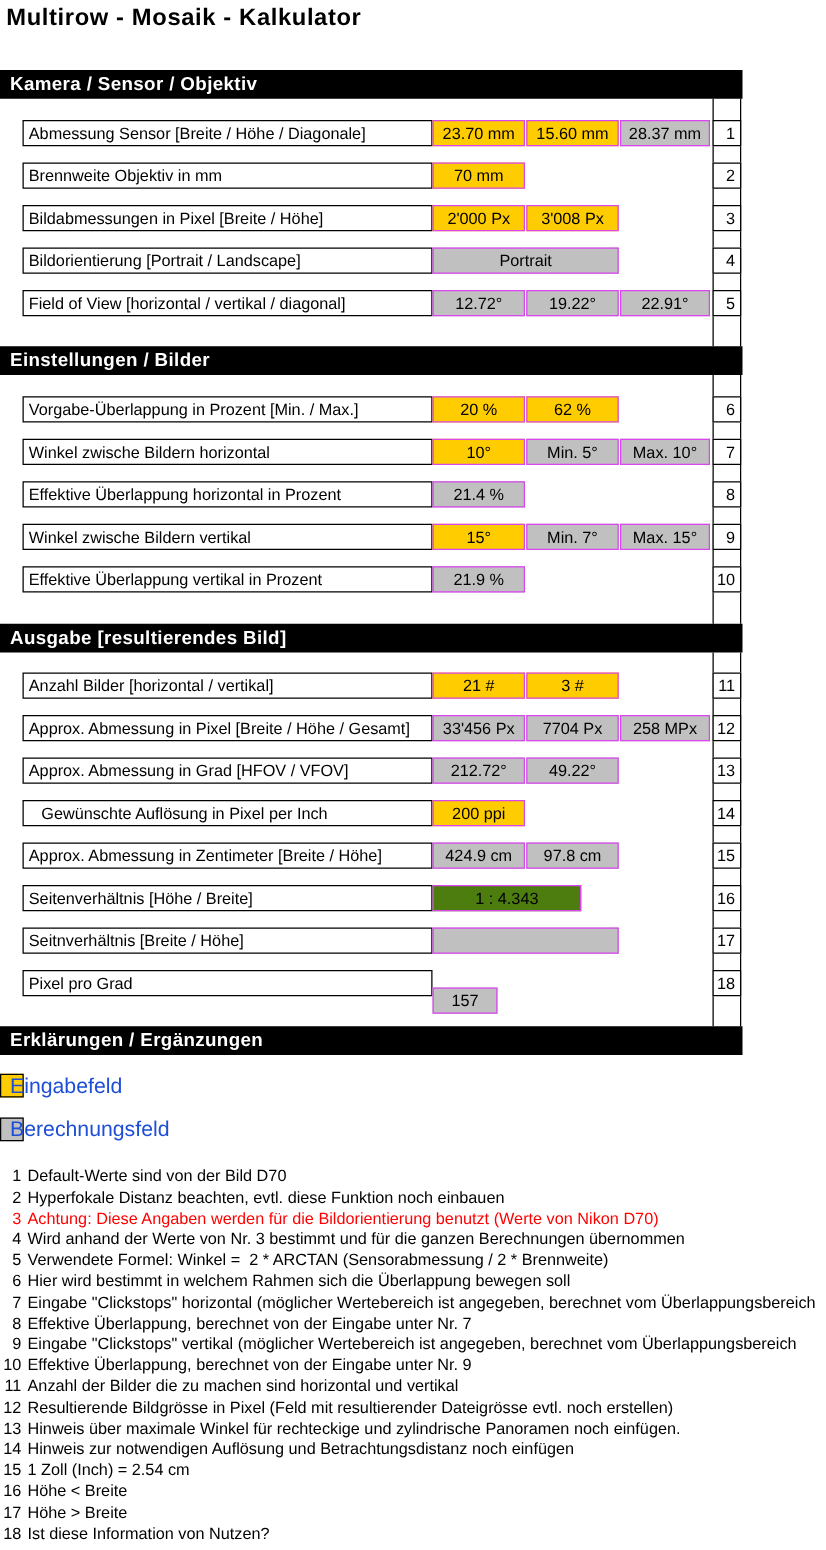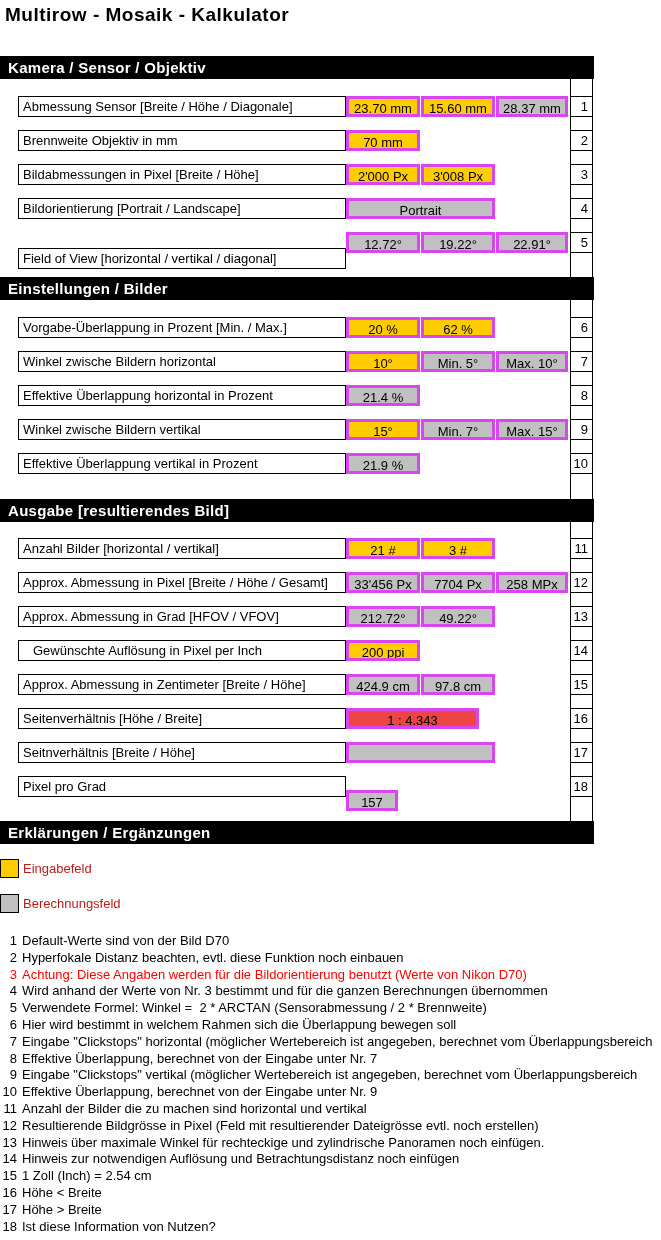--- a/index.html
+++ b/index.html
@@ -7,32 +7,32 @@
        font-family:"Liberation Sans","DejaVu Sans",sans-serif;}
   #sheet{position:relative;width:661px;height:1240px;background:#ffffff;}
   .page-title{position:absolute;left:5px;top:4px;font-size:19px;font-weight:bold;
               letter-spacing:0.5px;color:#000;white-space:pre;}
   .section-bar{position:absolute;left:0;width:594px;height:23px;line-height:23px;
                font-size:15px;font-weight:bold;padding-left:8px;box-sizing:border-box;
                white-space:pre;letter-spacing:0.3px;}
   .row-label{position:absolute;height:21px;box-sizing:border-box;border:1px solid #000;
              background:#fff;font-size:13px;line-height:19px;padding-left:4px;
              white-space:pre;overflow:hidden;color:#000;}
-  .cell{position:absolute;height:21px;box-sizing:border-box;border:3px solid #d946ef;
+  .cell{position:absolute;height:21px;box-sizing:border-box;border:1px solid #d946ef;
         font-size:13px;line-height:19px;text-align:center;white-space:pre;
         overflow:hidden;color:#000;}
   .row-number{position:absolute;height:21px;box-sizing:border-box;border:1px solid #000;
               background:#fff;font-size:13px;line-height:19px;text-align:right;
               padding-right:4px;color:#000;}
   .grid-column{position:absolute;left:570px;width:23px;box-sizing:border-box;
                border-left:1px solid #000;border-right:1px solid #000;}
   .legend-swatch{position:absolute;left:0;width:19px;height:19px;box-sizing:border-box;
                  border:1px solid #000;}
-  .legend-label{position:absolute;left:23px;height:19px;line-height:19px;
-                font-size:13px;color:#b91c1c;white-space:pre;}
+  .legend-label{position:absolute;left:8px;height:19px;line-height:19px;
+                font-size:17px;color:#1d4ed8;white-space:pre;}
   #notes{position:absolute;left:2px;top:933px;width:659px;}
   .note-line{display:flex;height:16.8px;line-height:16.8px;font-size:13px;color:#000;}
   .note-num{width:15px;text-align:right;margin-right:5px;flex:0 0 auto;}
   .note-text{white-space:pre;flex:0 0 auto;}
 </style>
 </head>
 <body>
 
 <div id="sheet">
   <div class="page-title">Multirow - Mosaik - Kalkulator</div>
@@ -126,21 +126,21 @@
     <div class="row-label" style="top: 130px; left: 18px; width: 328px;">Brennweite Objektiv in mm</div>
     <div class="cell" style="top: 130px; left: 346px; width: 74px; background: rgb(255, 204, 0);">70 mm</div>
     <div class="row-number" style="top: 130px; left: 570px; width: 23px;">2</div>
     <div class="row-label" style="top: 164px; left: 18px; width: 328px;">Bildabmessungen in Pixel [Breite / Höhe]</div>
     <div class="cell" style="top: 164px; left: 346px; width: 74px; background: rgb(255, 204, 0);">2'000 Px</div>
     <div class="cell" style="top: 164px; left: 421px; width: 74px; background: rgb(255, 204, 0);">3'008 Px</div>
     <div class="row-number" style="top: 164px; left: 570px; width: 23px;">3</div>
     <div class="row-label" style="top: 198px; left: 18px; width: 328px;">Bildorientierung [Portrait / Landscape]</div>
     <div class="cell" style="top: 198px; left: 346px; width: 149px; background: rgb(192, 192, 192);">Portrait</div>
     <div class="row-number" style="top: 198px; left: 570px; width: 23px;">4</div>
-    <div class="row-label" style="top: 232px; left: 18px; width: 328px; margin-top: 16px;">Field of View [horizontal / vertikal / diagonal]</div>
+    <div class="row-label" style="top: 232px; left: 18px; width: 328px;">Field of View [horizontal / vertikal / diagonal]</div>
     <div class="cell" style="top: 232px; left: 346px; width: 74px; background: rgb(192, 192, 192);">12.72°</div>
     <div class="cell" style="top: 232px; left: 421px; width: 74px; background: rgb(192, 192, 192);">19.22°</div>
     <div class="cell" style="top: 232px; left: 496px; width: 72px; background: rgb(192, 192, 192);">22.91°</div>
     <div class="row-number" style="top: 232px; left: 570px; width: 23px;">5</div>
     <div class="section-bar" style="top: 277px; background: rgb(0, 0, 0); color: rgb(255, 255, 255);">Einstellungen / Bilder</div>
     <div class="grid-column" style="top: 300px; height: 199px;"></div>
     <div class="row-label" style="top: 317px; left: 18px; width: 328px;">Vorgabe-Überlappung in Prozent [Min. / Max.]</div>
     <div class="cell" style="top: 317px; left: 346px; width: 74px; background: rgb(255, 204, 0);">20 %</div>
     <div class="cell" style="top: 317px; left: 421px; width: 74px; background: rgb(255, 204, 0);">62 %</div>
     <div class="row-number" style="top: 317px; left: 570px; width: 23px;">6</div>
@@ -176,21 +176,21 @@
     <div class="cell" style="top: 606px; left: 421px; width: 74px; background: rgb(192, 192, 192);">49.22°</div>
     <div class="row-number" style="top: 606px; left: 570px; width: 23px;">13</div>
     <div class="row-label" style="top: 640px; left: 18px; width: 328px; padding-left: 14px;">Gewünschte Auflösung in Pixel per Inch</div>
     <div class="cell" style="top: 640px; left: 346px; width: 74px; background: rgb(255, 204, 0);">200 ppi</div>
     <div class="row-number" style="top: 640px; left: 570px; width: 23px;">14</div>
     <div class="row-label" style="top: 674px; left: 18px; width: 328px;">Approx. Abmessung in Zentimeter [Breite / Höhe]</div>
     <div class="cell" style="top: 674px; left: 346px; width: 74px; background: rgb(192, 192, 192);">424.9 cm</div>
     <div class="cell" style="top: 674px; left: 421px; width: 74px; background: rgb(192, 192, 192);">97.8 cm</div>
     <div class="row-number" style="top: 674px; left: 570px; width: 23px;">15</div>
     <div class="row-label" style="top: 708px; left: 18px; width: 328px;">Seitenverhältnis [Höhe / Breite]</div>
-    <div class="cell" style="top: 708px; left: 346px; width: 133px; background: #ef4444;">1 : 4.343</div>
+    <div class="cell" style="top: 708px; left: 346px; width: 119px; background: #4d7c0f;">1 : 4.343</div>
     <div class="row-number" style="top: 708px; left: 570px; width: 23px;">16</div>
     <div class="row-label" style="top: 742px; left: 18px; width: 328px;">Seitnverhältnis [Breite / Höhe]</div>
     <div class="cell" style="top: 742px; left: 346px; width: 149px; background: rgb(192, 192, 192);"></div>
     <div class="row-number" style="top: 742px; left: 570px; width: 23px;">17</div>
     <div class="row-label" style="top: 776px; left: 18px; width: 328px;">Pixel pro Grad</div>
     <div class="cell" style="top: 776px; left: 346px; width: 52px; background: rgb(192, 192, 192); margin-top: 14px;">157</div>
     <div class="row-number" style="top: 776px; left: 570px; width: 23px;">18</div>
     <div class="section-bar" style="top: 821px; background: rgb(0, 0, 0); color: rgb(255, 255, 255);">Erklärungen / Ergänzungen</div>
   </div>
 

